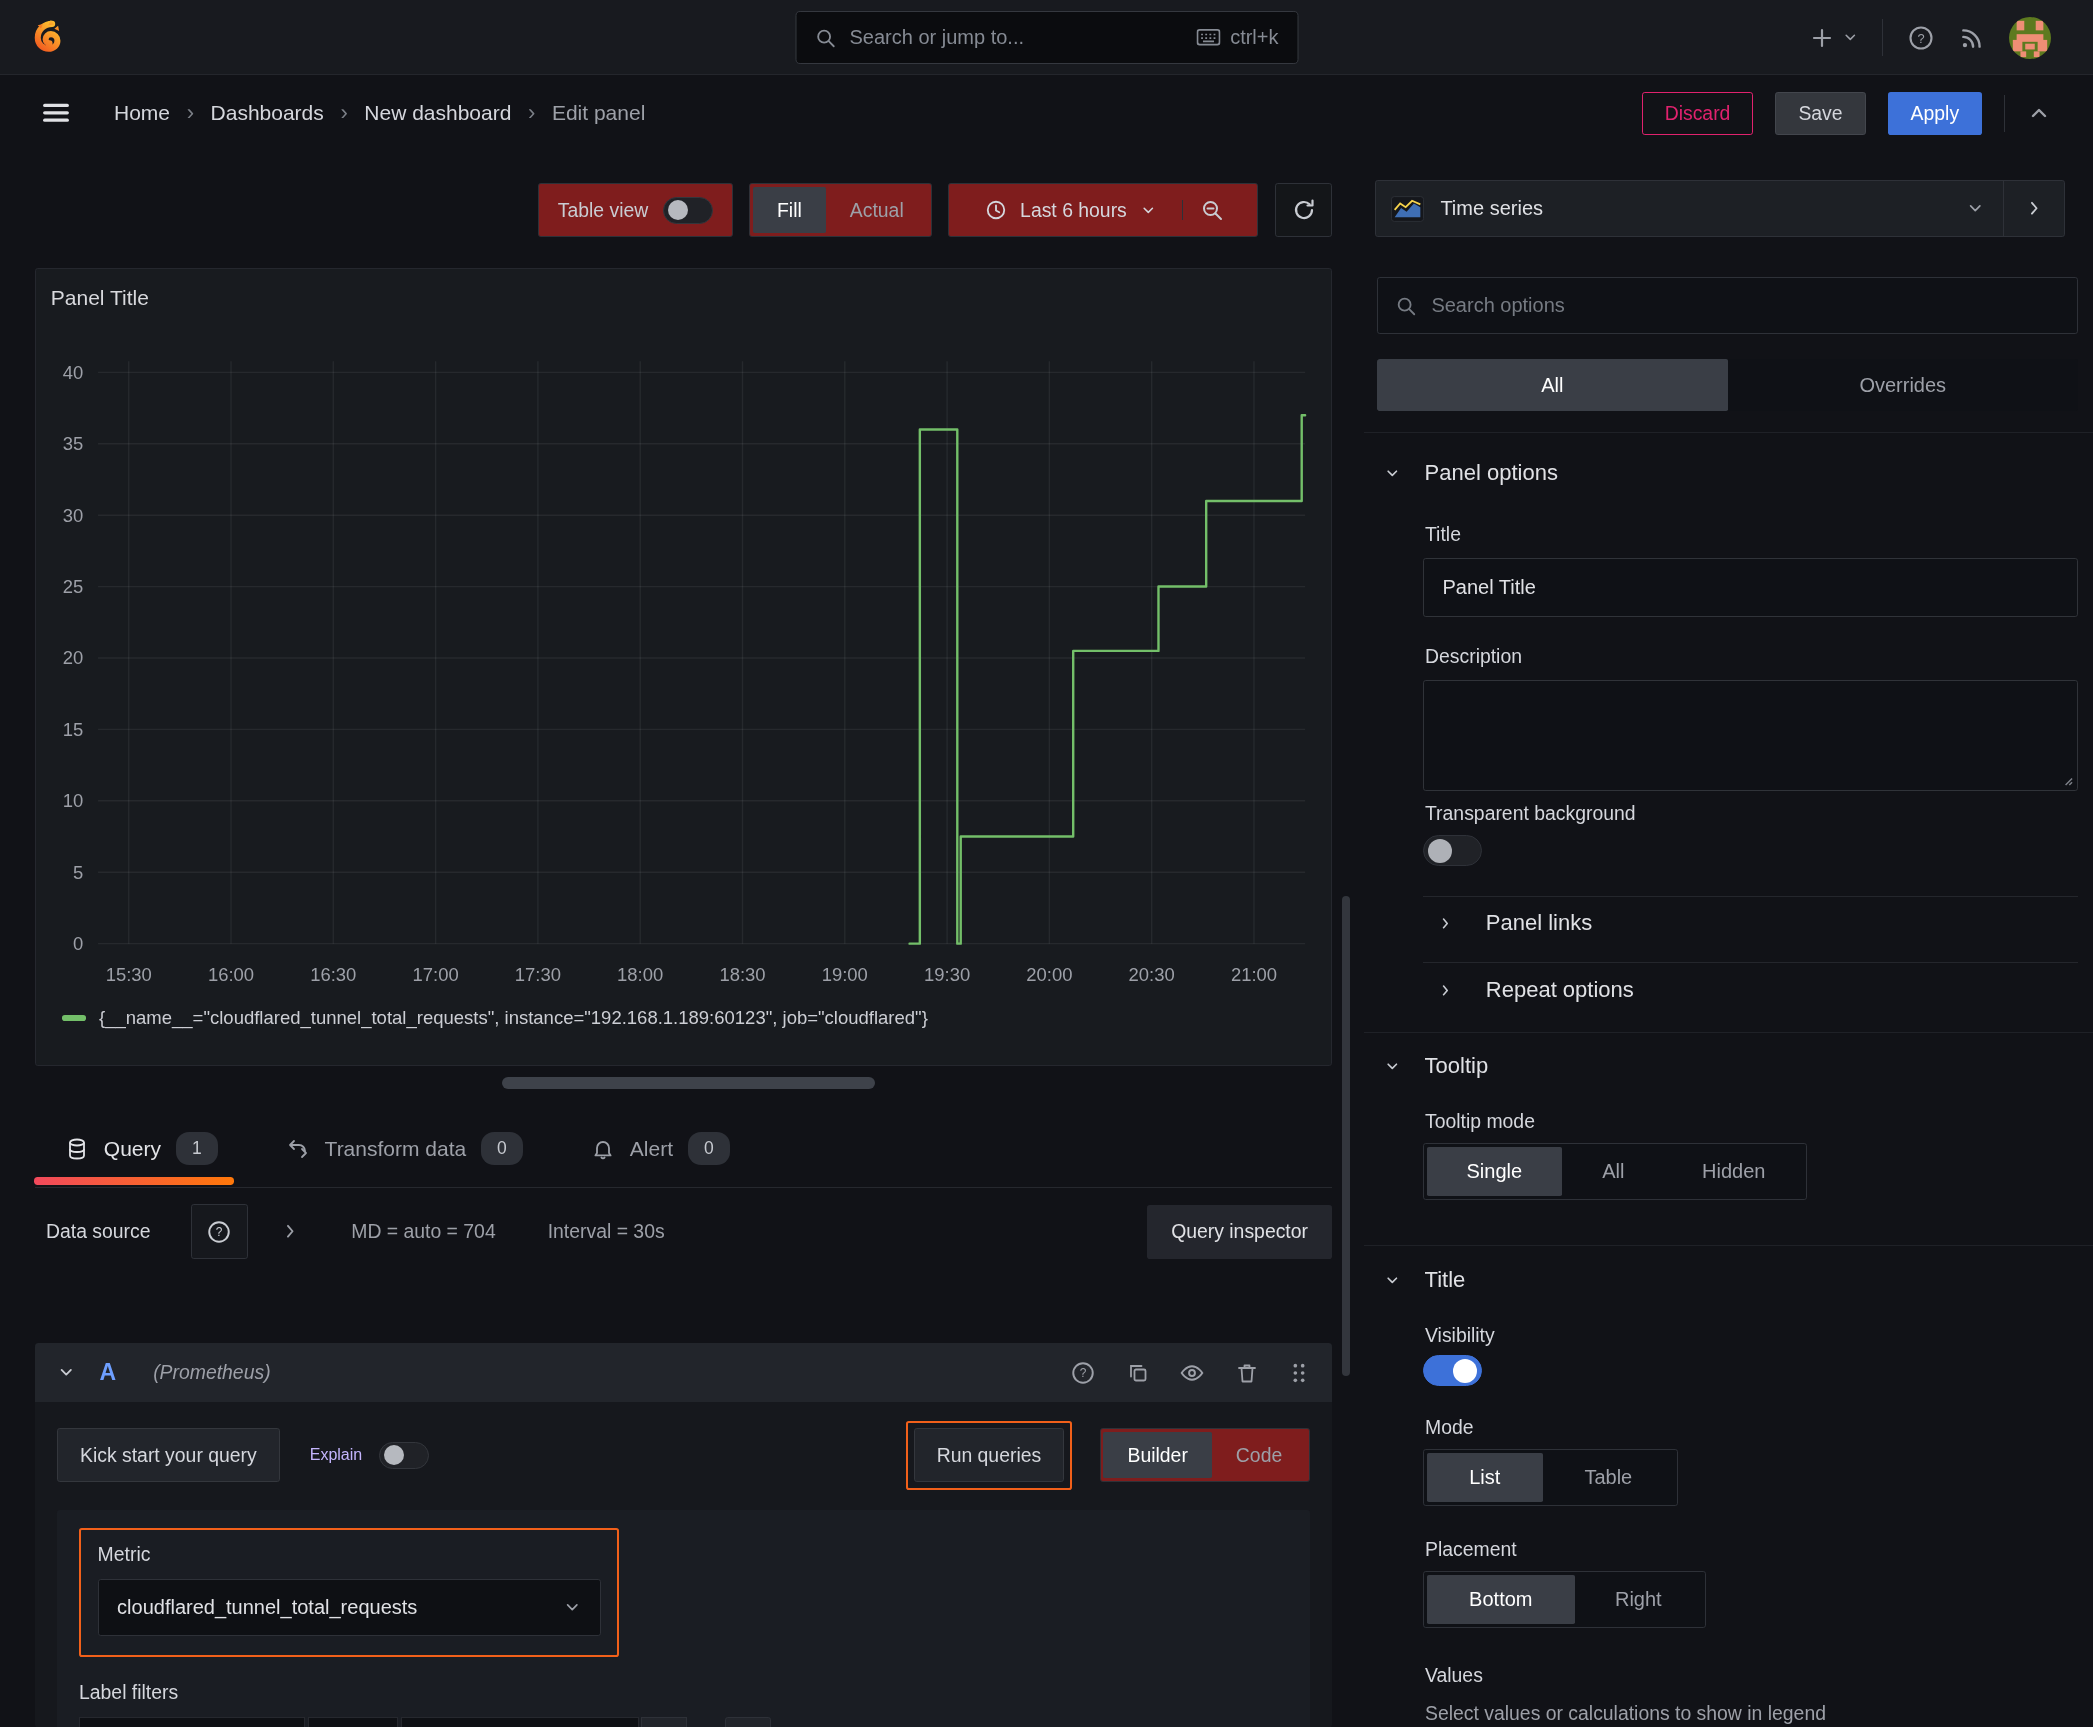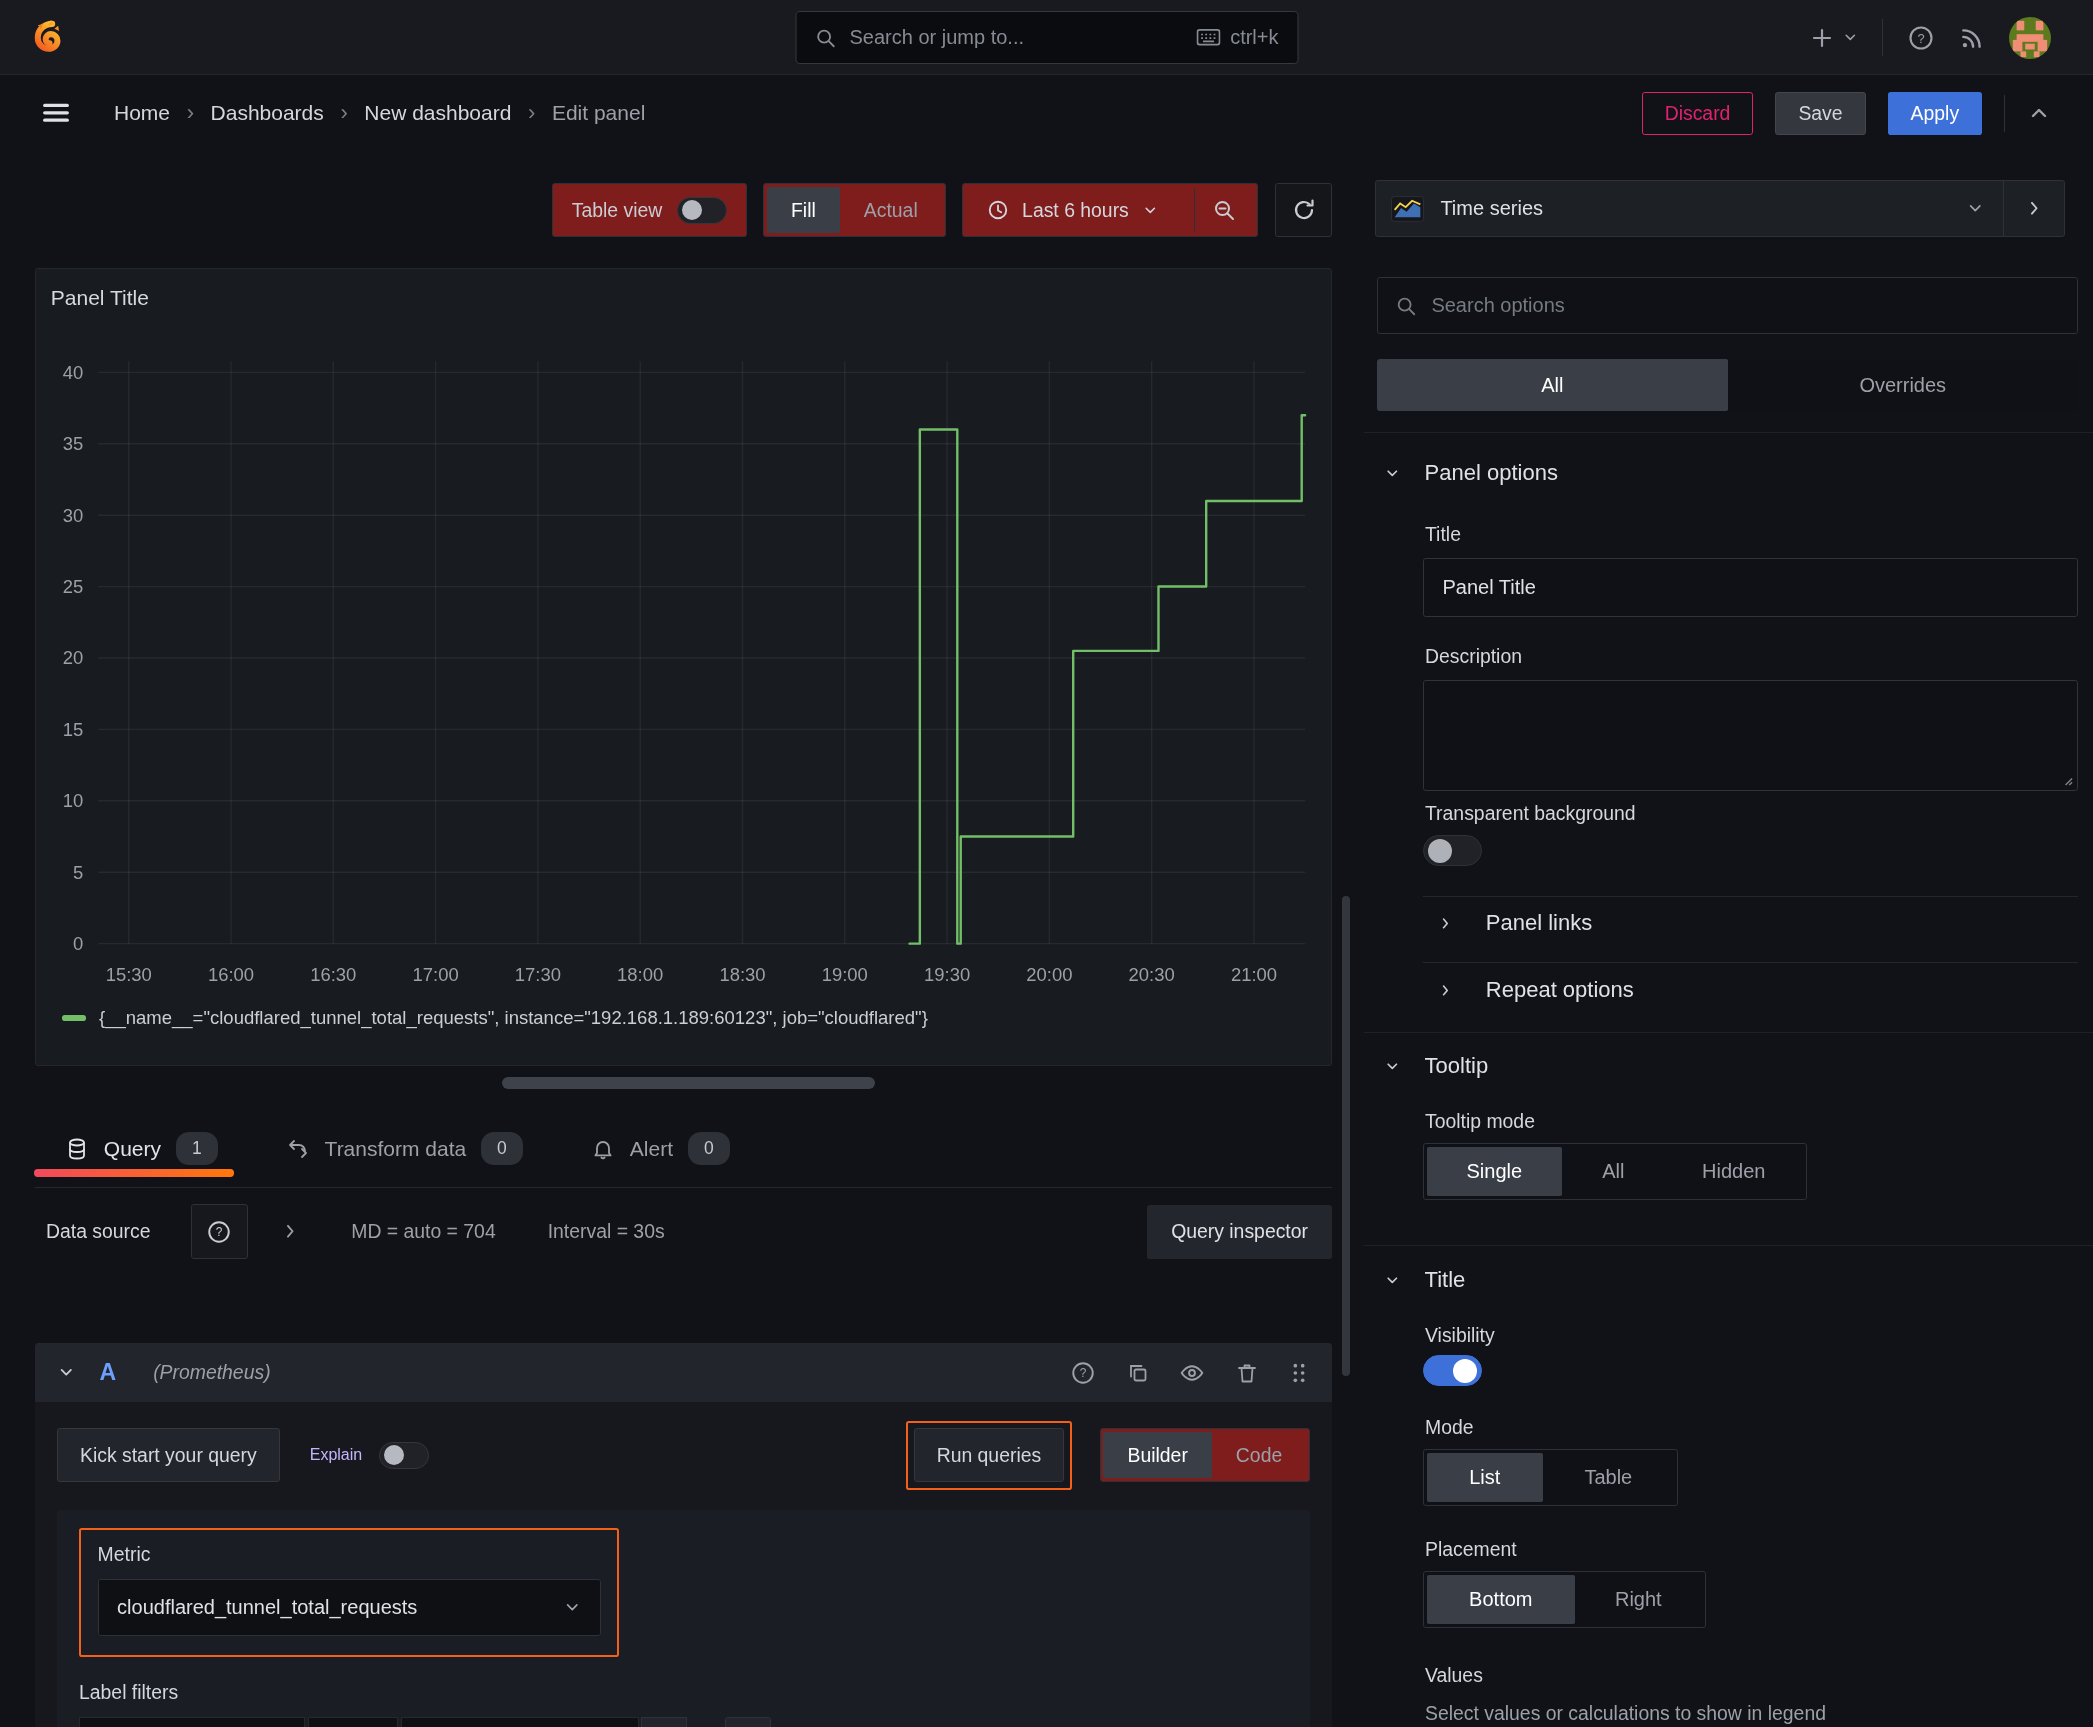--- a/index.html
+++ b/index.html
@@ -38,41 +38,41 @@
 
   
   #leftpane{position:absolute;left:0;top:150px;width:1357px;height:1578px;}
 
   #chart-toolbar{position:absolute;top:33px;right:25px;display:flex;align-items:center;gap:16.6px;}
   .tool-box{height:54px;border:0.9px solid #2e3138;background:#7f1d1d;border-radius:2.8px;
             display:flex;align-items:center;font-size:19.4px;color:#c9ccd2;}
   .tbl-view{padding:0 18.5px;gap:14.8px;}
   .seg{height:100%;display:flex;align-items:center;justify-content:center;color:#9da0a8;cursor:pointer;padding:0 24px;}
   .seg.sel{background:#3a3e46;color:#fff;border-radius:1.8px;}
-  .time-picker{gap:16px;padding:4px;}
+  .time-picker{gap:6px;padding:16px;}
   .time-main{display:flex;align-items:center;gap:13px;padding:0 20px;height:100%;cursor:pointer;color:#d5d7dd;}
   .time-zoom{width:59px;height:100%;border-left:0.9px solid #2e3138;display:flex;align-items:center;justify-content:center;cursor:pointer;color:#c9ccd2;}
   .sq-btn{width:57px;height:54px;border:0.9px solid #2e3138;background:#141619;border-radius:2.8px;
           display:flex;align-items:center;justify-content:center;cursor:pointer;color:#c9ccd2;}
 
   
   #chart-panel{position:absolute;left:35px;top:118px;width:1297px;height:798px;background:#181b1f;
                border:0.9px solid #25272e;border-radius:2.8px;}
   #panel-title{position:absolute;left:14.8px;top:16.6px;font-size:21px;color:#d8d9dd;}
   #chart-svg{position:absolute;left:0;top:72px;}
   #chart-legend{position:absolute;left:26px;top:738px;display:flex;align-items:center;gap:13px;font-size:18.5px;color:#ccced4;}
   .legend-swatch{width:24px;height:5.5px;border-radius:2.8px;}
 
   
   #hscroll{position:absolute;left:502px;top:927px;width:373px;height:12px;border-radius:6.5px;background:#3e424a;}
   #vscroll{position:absolute;left:1342px;top:746px;width:8.3px;height:480px;border-radius:4.6px;background:#33363d;}
 
   
   #qtabs{position:absolute;left:65px;top:982px;display:flex;align-items:flex-start;gap:68px;height:52px;}
-  .qtab{position:relative;display:flex;align-items:center;gap:14.8px;font-size:21px;color:#9da0a8;cursor:pointer;padding-bottom:12px;}
+  .qtab{position:relative;display:flex;align-items:center;gap:14.8px;font-size:21px;color:#9da0a8;cursor:pointer;padding-bottom:20px;}
   .qtab.active{color:#e3e4e8;}
   .qtab .underline{position:absolute;left:-31px;right:-16.6px;bottom:0;height:8.3px;border-radius:3.7px;
         background:linear-gradient(90deg,var(--uline-a),var(--uline-b));}
   .count-badge{background:#2e3138;color:#c7cad0;font-size:17.5px;border-radius:13px;min-width:42px;height:33px;
         display:flex;align-items:center;justify-content:center;padding:0 11px;}
   #qtabs-divider{position:absolute;left:35px;top:1037px;width:1297px;height:0.9px;background:#26282e;}
 
   
   #ds-row{position:absolute;left:46px;top:1054px;width:1286px;height:55px;display:flex;align-items:center;font-size:19.4px;}
   #ds-label{color:#d5d7dd;margin-right:31px;}

